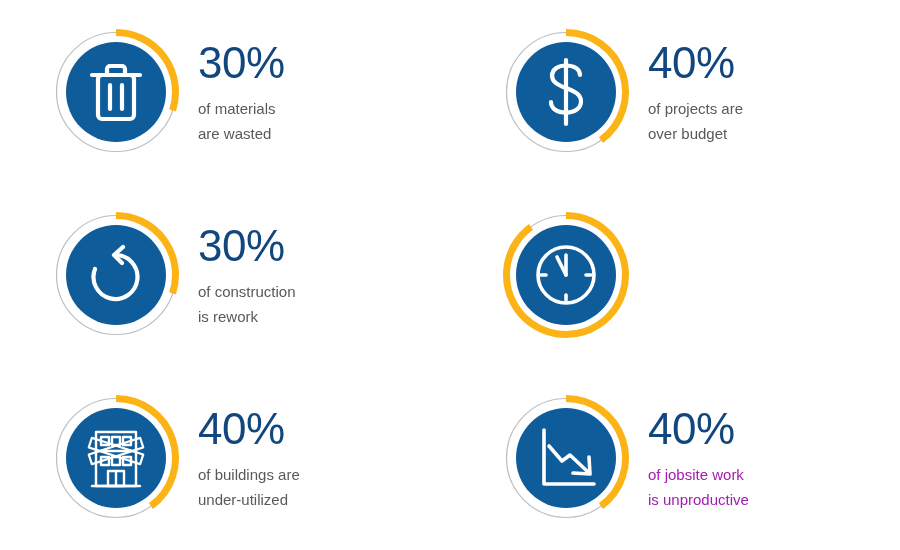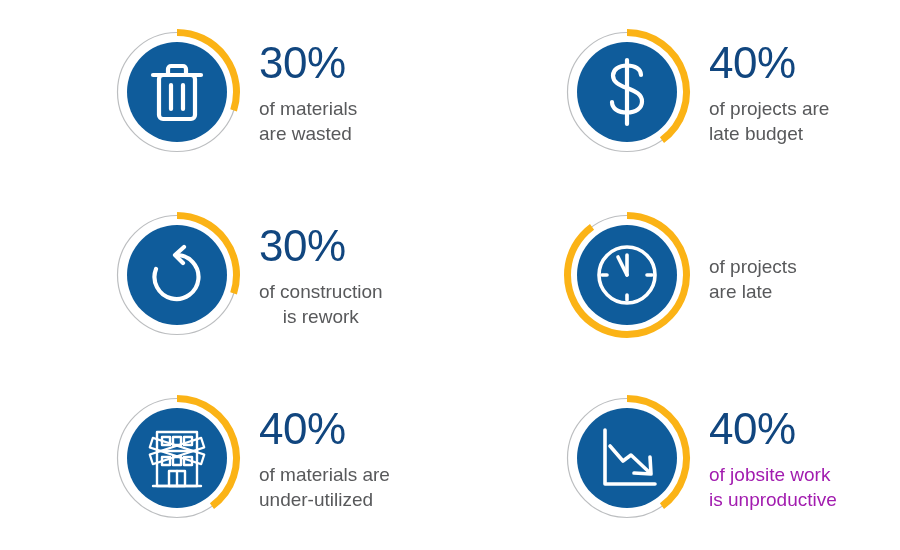--- a/index.html
+++ b/index.html
@@ -24,21 +24,21 @@
     grid-template-columns: 450px 450px;
     grid-template-rows: 183.3px 183.3px 183.3px;
     background: #ffffff;
   }
 
   .stat-card {
     display: flex;
     flex-direction: row;
     align-items: center;
     box-sizing: border-box;
-    padding-left: 113px;
+    padding-left: 52px;
   }
 
   .dial {
     position: relative;
     width: 128px;
     height: 128px;
     flex: 0 0 128px;
   }
   .dial svg {
     display: block;
@@ -55,21 +55,21 @@
 
   .stat-percent {
     font-size: 44px;
     line-height: 50px;
     font-weight: 400;
     letter-spacing: -0.5px;
     white-space: nowrap;
   }
 
   .stat-caption {
-    font-size: 19px;
+    font-size: 15px;
     line-height: 25px;
     font-weight: 400;
     white-space: pre-line;
     margin-top: 8px;
   }
 </style>
 </head>
 <body style="background: rgb(255, 255, 255);">
 
 <div class="infographic">
@@ -104,39 +104,39 @@
         <circle cx="64" cy="64" r="50" fill="#0F5C9B"></circle>
         <g fill="none" stroke="#FFFFFF" stroke-width="4.2" stroke-linecap="round" stroke-linejoin="round">
           <line x1="64" y1="32" x2="64" y2="96"></line>
           <path d="M78 47 C78 41 72 37.5 64 37.5 C56 37.5 50 41.5 50 47.5 C50 54 56 57 64 60 C73 63.5 79 66.5 79 73.5 C79 80 73 84.5 64 84.5 C55 84.5 49 80.5 49 74"></path>
         </g>
       </svg>
     </div>
     <div class="stat-text">
       <div class="stat-percent" style="color: rgb(17, 70, 127);">40%</div>
       <div class="stat-caption" style="color: rgb(88, 89, 91);">of projects are
-late budget</div>
+over budget</div>
     </div>
   </div>
 
   <div class="stat-card">
     <div class="dial">
       <svg viewBox="0 0 128 128" xmlns="http://www.w3.org/2000/svg">
         <circle cx="64" cy="64" r="59.5" fill="none" stroke="#BCBEC0" stroke-width="1.2"></circle>
         <path id="arc-2" fill="none" stroke="#FBB316" stroke-width="7" stroke-linecap="butt" d="M 64.00 4.50 A 59.5 59.5 0 0 1 120.59 82.39"></path>
         <circle cx="64" cy="64" r="50" fill="#0F5C9B"></circle>
         <g fill="none" stroke="#FFFFFF" stroke-width="4.2" stroke-linecap="round" stroke-linejoin="round">
           <path d="M63 44 A22 22 0 1 1 43 58"></path>
           <polyline points="71,36 62,44 70,52"></polyline>
         </g>
       </svg>
     </div>
     <div class="stat-text">
       <div class="stat-percent" style="color: rgb(17, 70, 127);">30%</div>
-      <div class="stat-caption" style="color: rgb(88, 89, 91); text-align: center;">of construction
+      <div class="stat-caption" style="color: rgb(88, 89, 91);">of construction
 is rework</div>
     </div>
   </div>
 
   <div class="stat-card">
     <div class="dial">
       <svg viewBox="0 0 128 128" xmlns="http://www.w3.org/2000/svg">
         <circle cx="64" cy="64" r="59.5" fill="none" stroke="#BCBEC0" stroke-width="1.2"></circle>
         <path id="arc-3" fill="none" stroke="#FBB316" stroke-width="7" stroke-linecap="butt" d="M 64.00 4.50 A 59.5 59.5 0 1 1 29.03 15.86"></path>
         <circle cx="64" cy="64" r="50" fill="#0F5C9B"></circle>
@@ -144,22 +144,20 @@
           <circle cx="64" cy="64" r="28"></circle>
           <line x1="64" y1="64" x2="64" y2="44"></line>
           <line x1="64" y1="64" x2="55" y2="46"></line>
           <line x1="89" y1="64" x2="84" y2="64"></line>
           <line x1="39" y1="64" x2="44" y2="64"></line>
           <line x1="64" y1="89" x2="64" y2="84"></line>
         </g>
       </svg>
     </div>
     <div class="stat-text">
-      <div class="stat-caption" style="color: rgb(88, 89, 91);">of projects
-are late</div>
     </div>
   </div>
 
   <div class="stat-card">
     <div class="dial">
       <svg viewBox="0 0 128 128" xmlns="http://www.w3.org/2000/svg">
         <circle cx="64" cy="64" r="59.5" fill="none" stroke="#BCBEC0" stroke-width="1.2"></circle>
         <path id="arc-4" fill="none" stroke="#FBB316" stroke-width="7" stroke-linecap="butt" d="M 64.00 4.50 A 59.5 59.5 0 0 1 98.97 112.14"></path>
         <circle cx="64" cy="64" r="50" fill="#0F5C9B"></circle>
         <g fill="none" stroke="#FFFFFF" stroke-width="2.4" stroke-linejoin="round" stroke-linecap="round">
@@ -176,21 +174,21 @@
           <line x1="44" y1="57" x2="84" y2="57"></line>
           <g stroke-width="2.2">
             <rect x="37" y="52" width="54" height="10" transform="rotate(18 64 57)"></rect>
             <rect x="37" y="52" width="54" height="10" transform="rotate(-18 64 57)"></rect>
           </g>
         </g>
       </svg>
     </div>
     <div class="stat-text">
       <div class="stat-percent" style="color: rgb(17, 70, 127);">40%</div>
-      <div class="stat-caption" style="color: rgb(88, 89, 91);">of materials are
+      <div class="stat-caption" style="color: rgb(88, 89, 91);">of buildings are
 under-utilized</div>
     </div>
   </div>
 
   <div class="stat-card">
     <div class="dial">
       <svg viewBox="0 0 128 128" xmlns="http://www.w3.org/2000/svg">
         <circle cx="64" cy="64" r="59.5" fill="none" stroke="#BCBEC0" stroke-width="1.2"></circle>
         <path id="arc-5" fill="none" stroke="#FBB316" stroke-width="7" stroke-linecap="butt" d="M 64.00 4.50 A 59.5 59.5 0 0 1 98.97 112.14"></path>
         <circle cx="64" cy="64" r="50" fill="#0F5C9B"></circle>

